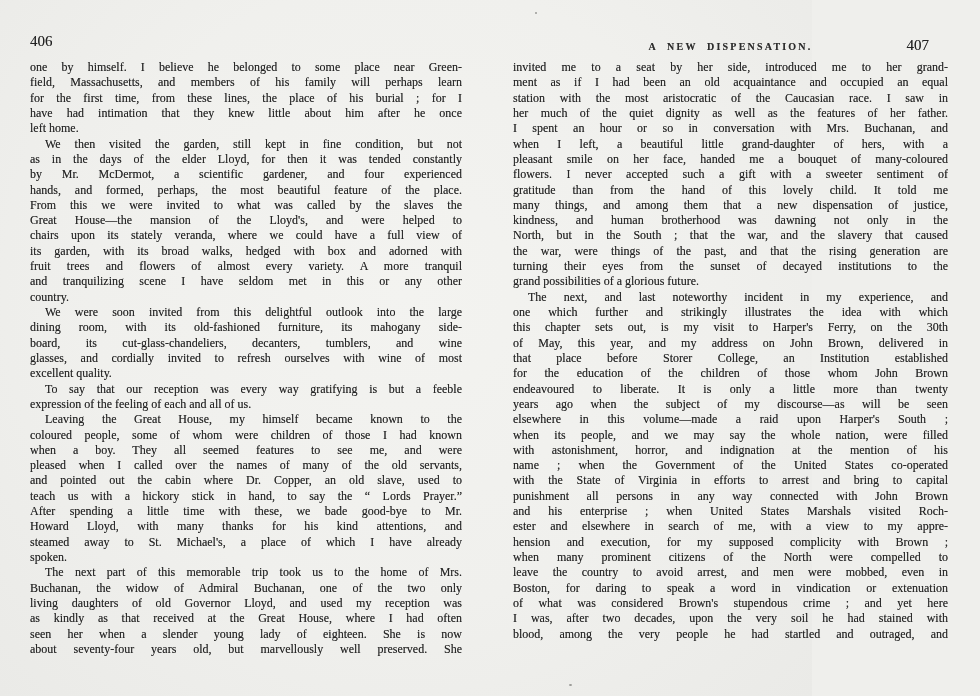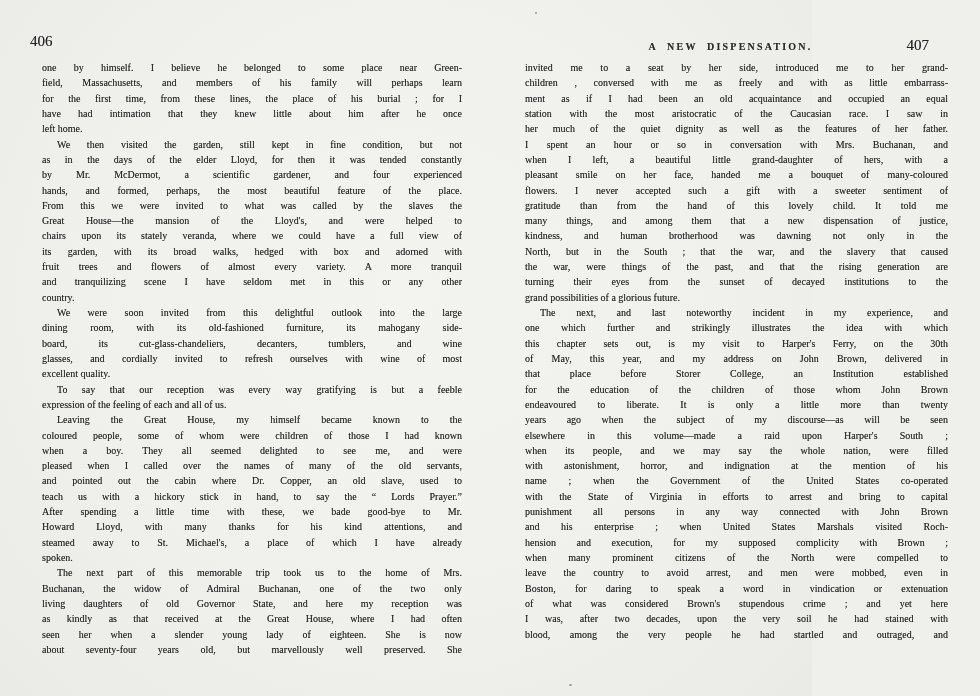--- a/index.html
+++ b/index.html
@@ -30,22 +30,22 @@
   }
   .pagenum {
     position: absolute; top: -4px;
     font-size: 15px; color: #222;
     text-shadow: 0 0 0.5px rgba(45,45,45,0.5);
   }
   .pagenum.at-left  { left: 0; }
   .pagenum.at-right { right: 19px; }
 
   .pagebody {
-    position: absolute; top: 60px; left: 12px; right: 0;
-    font-size: 10px; line-height: 15.32px; color: #262626;
+    position: absolute; top: 60px; left: 0; right: 0;
+    font-size: 12px; line-height: 15.32px; color: #262626;
     text-shadow: 0 0 0.45px rgba(50,50,50,0.55);
   }
   .line {
     height: 15.32px; overflow: hidden;
     text-align: justify; text-align-last: justify;
   }
   .line.endline { text-align-last: left; }
   .line.indent  { text-indent: 15px; }
 
   .speck { position: absolute; background: #9a9a96; border-radius: 50%; }
@@ -80,45 +80,44 @@
         <div class="line endline">country.</div>
         <div class="line indent">We were soon invited from this delightful outlook into the large</div>
         <div class="line">dining room, with its old-fashioned furniture, its mahogany side-</div>
         <div class="line">board, its cut-glass-chandeliers, decanters, tumblers, and wine</div>
         <div class="line">glasses, and cordially invited to refresh ourselves with wine of most</div>
         <div class="line endline">excellent quality.</div>
         <div class="line indent">To say that our reception was every way gratifying is but a feeble</div>
         <div class="line endline">expression of the feeling of each and all of us.</div>
         <div class="line indent">Leaving the Great House, my himself became known to the</div>
         <div class="line">coloured people, some of whom were children of those I had known</div>
-        <div class="line">when a boy. They all seemed delighted to see me, and were</div>
+        <div class="line">when a boy. They all seemed features to see me, and were</div>
         <div class="line">pleased when I called over the names of many of the old servants,</div>
         <div class="line">and pointed out the cabin where Dr. Copper, an old slave, used to</div>
         <div class="line">teach us with a hickory stick in hand, to say the “ Lords Prayer.”</div>
         <div class="line">After spending a little time with these, we bade good-bye to Mr.</div>
         <div class="line">Howard Lloyd, with many thanks for his kind attentions, and</div>
         <div class="line">steamed away to St. Michael's, a place of which I have already</div>
         <div class="line endline">spoken.</div>
         <div class="line indent">The next part of this memorable trip took us to the home of Mrs.</div>
         <div class="line">Buchanan, the widow of Admiral Buchanan, one of the two only</div>
-        <div class="line">living daughters of old Governor State, and here my reception was</div>
+        <div class="line">living daughters of old Governor Lloyd, and used my reception was</div>
         <div class="line">as kindly as that received at the Great House, where I had often</div>
         <div class="line">seen her when a slender young lady of eighteen. She is now</div>
         <div class="line">about seventy-four years old, but marvellously well preserved. She</div>
       </div>
   </section>
 
   <section class="page right">
     <header class="pagehead">
       <span class="running">A NEW DISPENSATION.</span>
       <span class="pagenum at-right">407</span>
     </header>
     <div class="pagebody" id="right-body">
         <div class="line">invited me to a seat by her side, introduced me to her grand-</div>
-        <div class="line">children , conversed with me as freely and with as little embarrass-</div>
         <div class="line">ment as if I had been an old acquaintance and occupied an equal</div>
         <div class="line">station with the most aristocratic of the Caucasian race. I saw in</div>
         <div class="line">her much of the quiet dignity as well as the features of her father.</div>
         <div class="line">I spent an hour or so in conversation with Mrs. Buchanan, and</div>
         <div class="line">when I left, a beautiful little grand-daughter of hers, with a</div>
         <div class="line">pleasant smile on her face, handed me a bouquet of many-coloured</div>
         <div class="line">flowers. I never accepted such a gift with a sweeter sentiment of</div>
         <div class="line">gratitude than from the hand of this lovely child. It told me</div>
         <div class="line">many things, and among them that a new dispensation of justice,</div>
         <div class="line">kindness, and human brotherhood was dawning not only in the</div>
@@ -134,20 +133,21 @@
         <div class="line">for the education of the children of those whom John Brown</div>
         <div class="line">endeavoured to liberate. It is only a little more than twenty</div>
         <div class="line">years ago when the subject of my discourse—as will be seen</div>
         <div class="line">elsewhere in this volume—made a raid upon Harper's South ;</div>
         <div class="line">when its people, and we may say the whole nation, were filled</div>
         <div class="line">with astonishment, horror, and indignation at the mention of his</div>
         <div class="line">name ; when the Government of the United States co-operated</div>
         <div class="line">with the State of Virginia in efforts to arrest and bring to capital</div>
         <div class="line">punishment all persons in any way connected with John Brown</div>
         <div class="line">and his enterprise ; when United States Marshals visited Roch-</div>
+        <div class="line">ester and elsewhere in search of me, with a view to my appre-</div>
         <div class="line">hension and execution, for my supposed complicity with Brown ;</div>
         <div class="line">when many prominent citizens of the North were compelled to</div>
         <div class="line">leave the country to avoid arrest, and men were mobbed, even in</div>
         <div class="line">Boston, for daring to speak a word in vindication or extenuation</div>
         <div class="line">of what was considered Brown's stupendous crime ; and yet here</div>
         <div class="line">I was, after two decades, upon the very soil he had stained with</div>
         <div class="line">blood, among the very people he had startled and outraged, and</div>
       </div>
   </section>
 

